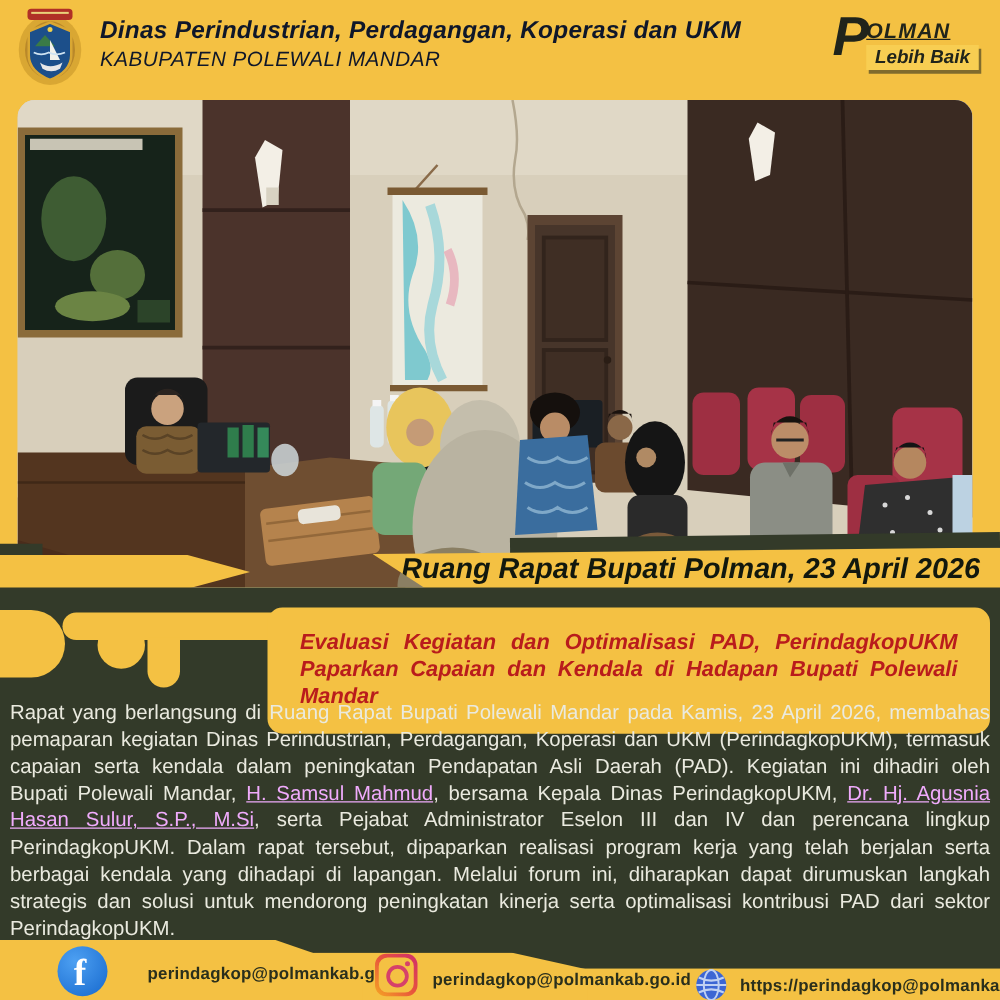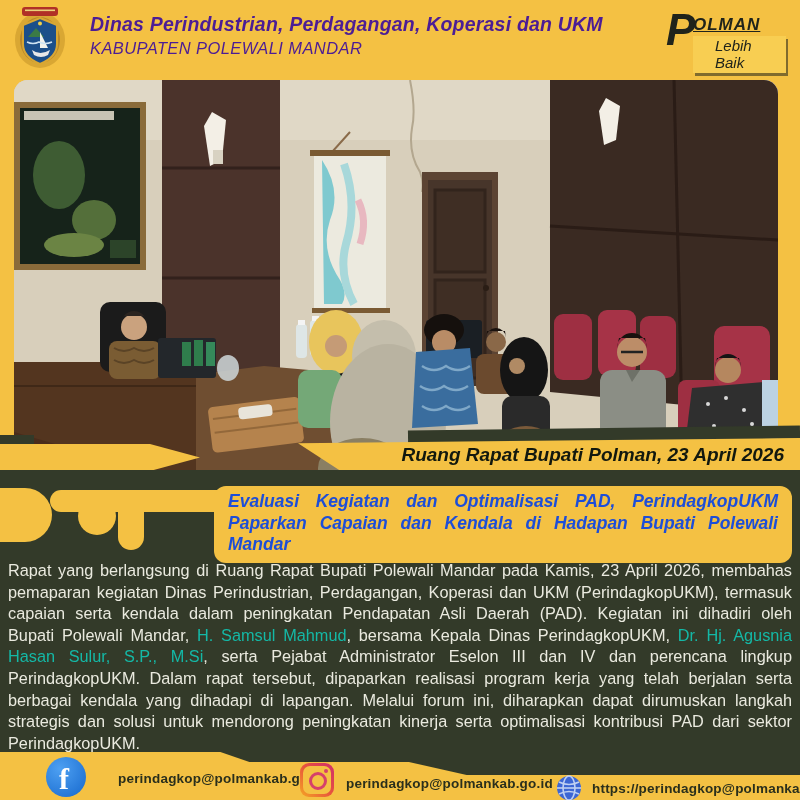--- a/index.html
+++ b/index.html
@@ -1,58 +1,58 @@
 <!DOCTYPE html>
 <html><head>
 <meta charset="utf-8">
 <style>
   html,body{margin:0;padding:0;background:#888;}
   #page{position:relative;width:800px;height:800px;background:#F4C143;overflow:hidden;
         font-family:"Liberation Sans",sans-serif;}
 
   
   .crest{position:absolute;left:14px;top:6px;width:52px;height:64px;}
-  .agency{position:absolute;left:80px;top:13px;color:#4c1d95;margin-left:10px;}
+  .agency{position:absolute;left:80px;top:13px;color:#0f172a;}
   .agency .l1{font-size:19.5px;font-weight:bold;font-style:italic;letter-spacing:.2px;}
   .agency .l2{font-size:16.5px;font-weight:normal;font-style:italic;margin-top:3px;letter-spacing:.4px;}
   .brand{position:absolute;right:14px;top:12px;width:120px;color:#20241B;}
   .brand .p{position:absolute;left:0;top:0;font-size:44px;font-weight:bold;font-style:italic;line-height:36px;}
   .brand .rest{position:absolute;left:27px;top:3px;font-size:17px;font-weight:bold;font-style:italic;letter-spacing:1px;text-decoration:underline;}
-  .brand .badge{position:absolute;left:27px;top:24px;background:#F8CE52;padding:1px 7px 2px 22px;
-                font-size:15px;font-weight:normal;font-style:italic;box-shadow:2px 3px 0 rgba(32,36,27,.55);}
+  .brand .badge{position:absolute;left:27px;top:24px;background:#F8CE52;padding:1px 7px 2px 7px;
+                font-size:15px;font-weight:bold;font-style:italic;box-shadow:2px 3px 0 rgba(32,36,27,.55);}
 
   
   .photo{position:absolute;left:14px;top:80px;width:764px;height:390px;border-radius:14px;
          overflow:hidden;background:#D8CFBB;}
   .photo svg{display:block;}
 
   
   .notch-left{position:absolute;left:0;top:435px;width:34px;height:17px;background:#333A29;}
   .wedge{position:absolute;left:0;top:444px;width:200px;height:27px;background:#F4C143;
          clip-path:polygon(0 0,75% 0,100% 50%,75% 100%,0 100%);}
   .cap-stripe{position:absolute;left:408px;top:428px;width:392px;height:13px;background:#333A29;
               transform:rotate(-0.7deg);}
   .caption-band{position:absolute;left:298px;top:438px;width:502px;height:33px;background:#F4C143;
                 clip-path:polygon(0 16%,100% 0,100% 100%,8.5% 100%);}
-  .caption-band span{position:absolute;right:16px;top:0;line-height:33px;font-size:19px;
+  .caption-band span{position:absolute;right:16px;top:0;line-height:33px;font-size:23px;
                 font-weight:bold;font-style:italic;color:#12180E;}
 
   
   .green{position:absolute;left:0;top:470px;width:800px;height:305px;background:#333A29;}
   .pill{position:absolute;left:-28px;top:18px;width:80px;height:54px;border-radius:27px;background:#F4C143;}
   .circ{position:absolute;left:78px;top:27px;width:38px;height:38px;border-radius:50%;background:#F4C143;}
   .hbar{position:absolute;left:50px;top:20px;width:180px;height:22px;border-radius:11px;background:#F4C143;}
   .vstub{position:absolute;left:118px;top:40px;width:26px;height:40px;border-radius:0 0 13px 13px;background:#F4C143;}
   .headline-box{position:absolute;left:214px;top:16px;width:550px;background:#F4C143;border-radius:12px;
                 padding:5px 14px 7px 14px;}
-  .headline-box p{margin:0;font-size:17.5px;line-height:21.5px;font-weight:bold;font-style:italic;
-                color:#1d4ed8;text-align:justify;text-align-last:left;word-spacing:2px;}
+  .headline-box p{margin:12px;font-size:17.5px;line-height:21.5px;font-weight:bold;font-style:italic;
+                color:#b91c1c;text-align:justify;text-align-last:left;word-spacing:2px;}
   .article{position:absolute;left:8px;top:90px;width:784px;margin:0;font-size:16.3px;line-height:21.6px;
            color:#EAEADF;text-align:justify;text-align-last:left;word-spacing:1.5px;}
-  .article .hl{color:#14b8a6;}
+  .article .hl{color:#f0abfc;text-decoration:underline;}
 
   
   .f-base{position:absolute;left:0;top:775px;width:800px;height:25px;background:#F4C143;}
   .f-mid{position:absolute;left:0;top:762px;width:470px;height:38px;background:#F4C143;
          clip-path:polygon(0 0,87% 0,100% 36%,100% 100%,0 100%);}
   .f-left{position:absolute;left:0;top:752px;width:290px;height:48px;background:#F4C143;
          clip-path:polygon(0 0,76% 0,100% 50%,100% 100%,0 100%);}
   .fb-icon{position:absolute;left:46px;top:757px;width:40px;height:40px;border-radius:50%;
            background:radial-gradient(circle at 35% 30%,#4da0f2,#1668cd);overflow:hidden;}
   .fb-icon span{position:absolute;left:13px;top:5px;color:#fff;font-family:"Liberation Serif",serif;

